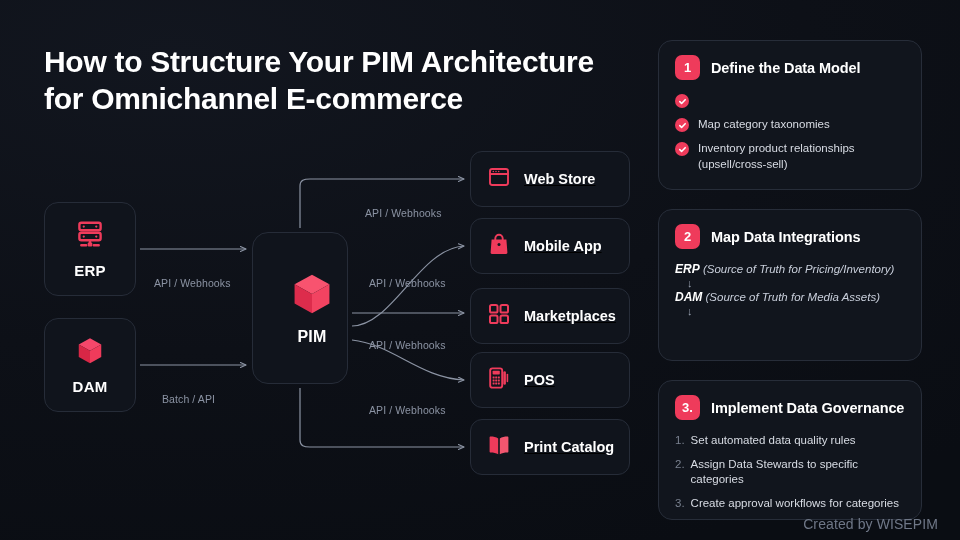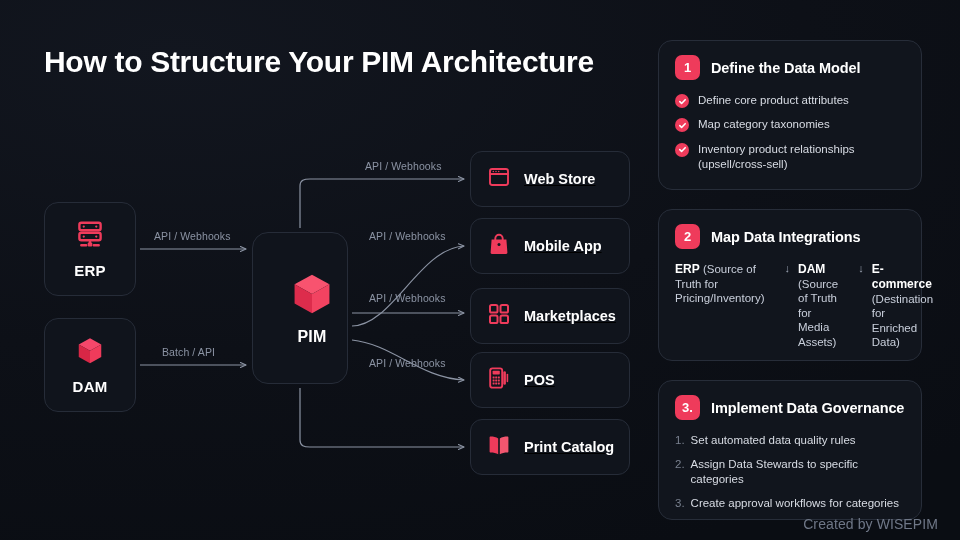--- a/index.html
+++ b/index.html
@@ -92,20 +92,21 @@
   #chan-2 { top: 158px; }
   #chan-3 { top: 222px; }
   #chan-4 { top: 289px; }
 
   .wire-label {
     position: absolute;
     font-size: 10.5px;
     color: #8b93a3;
     white-space: nowrap;
     letter-spacing: 0.1px;
+    margin-top: 47px;
   }
 
   
   .card {
     position: absolute;
     left: 658px;
     width: 264px;
     background: #11151d;
     border: 1px solid #272d39;
     border-radius: 14px;
@@ -150,21 +151,21 @@
     margin-top: 1px;
     display: flex; align-items: center; justify-content: center;
   }
   .check-text {
     font-size: 11.5px;
     color: #d8dce4;
     line-height: 1.33;
   }
 
   
-  .flow { display: flex; flex-direction: row; gap: 8px; }
+  .flow { display: flex; flex-direction: column; gap: 0px; font-style: italic; }
   .flow-row { font-size: 11.5px; color: #c9cfdb; line-height: 1.25; }
   .flow-row b { color: #ffffff; font-weight: bold; font-size: 12px; }
   .flow-arrow {
     font-size: 11px;
     color: #9aa2b1;
     padding-left: 12px;
     line-height: 1.15;
   }
 
   
@@ -181,20 +182,21 @@
     letter-spacing: 0.1px;
   }
 </style>
 </head>
 <body>
 
 <div id="page">
 
   <h1 id="title">
     <span>How to Structure Your PIM Architecture</span><br>
+    <span>for Omnichannel E-commerce</span>
   </h1>
 
   <div id="diagram">
 
     <svg id="wires" viewBox="0 0 650 360">
       <defs>
         <marker id="ah" markerWidth="7" markerHeight="7" refX="6.2" refY="3.1" orient="auto" markerUnits="userSpaceOnUse">
           <path d="M0.6,0.6 L6.2,3.1 L0.6,5.6" fill="none" stroke="#8b93a3" stroke-width="1.2" stroke-linecap="round" stroke-linejoin="round"></path>
         </marker>
       </defs>
@@ -339,21 +341,20 @@
       <div class="badge">1</div>
       <div class="card-title">Define the Data Model</div>
     </div>
     <div class="check-list">
       <div class="check-item">
         <span class="check-circle">
           <svg width="9" height="9" viewBox="0 0 12 12" fill="none" stroke="#ffffff" stroke-width="2.1" stroke-linecap="round" stroke-linejoin="round">
             <path d="M2.4,6.2 L4.8,8.6 L9.6,3.6"></path>
           </svg>
         </span>
-        <span class="check-text">Define core product attributes</span>
       </div>
       <div class="check-item">
         <span class="check-circle">
           <svg width="9" height="9" viewBox="0 0 12 12" fill="none" stroke="#ffffff" stroke-width="2.1" stroke-linecap="round" stroke-linejoin="round">
             <path d="M2.4,6.2 L4.8,8.6 L9.6,3.6"></path>
           </svg>
         </span>
         <span class="check-text">Map category taxonomies</span>
       </div>
       <div class="check-item">
@@ -376,24 +377,20 @@
       <div class="flow-row">
         <b>ERP</b>
         <span>(Source of Truth for Pricing/Inventory)</span>
       </div>
       <div class="flow-arrow">↓</div>
       <div class="flow-row">
         <b>DAM</b>
         <span>(Source of Truth for Media Assets)</span>
       </div>
       <div class="flow-arrow">↓</div>
-      <div class="flow-row">
-        <b>E-commerce</b>
-        <span>(Destination for Enriched Data)</span>
-      </div>
     </div>
   </section>
 
   <section class="card" id="card-2">
     <div class="card-head">
       <div class="badge">3.</div>
       <div class="card-title">Implement Data Governance</div>
     </div>
     <div class="num-list">
       <div class="num-item">

